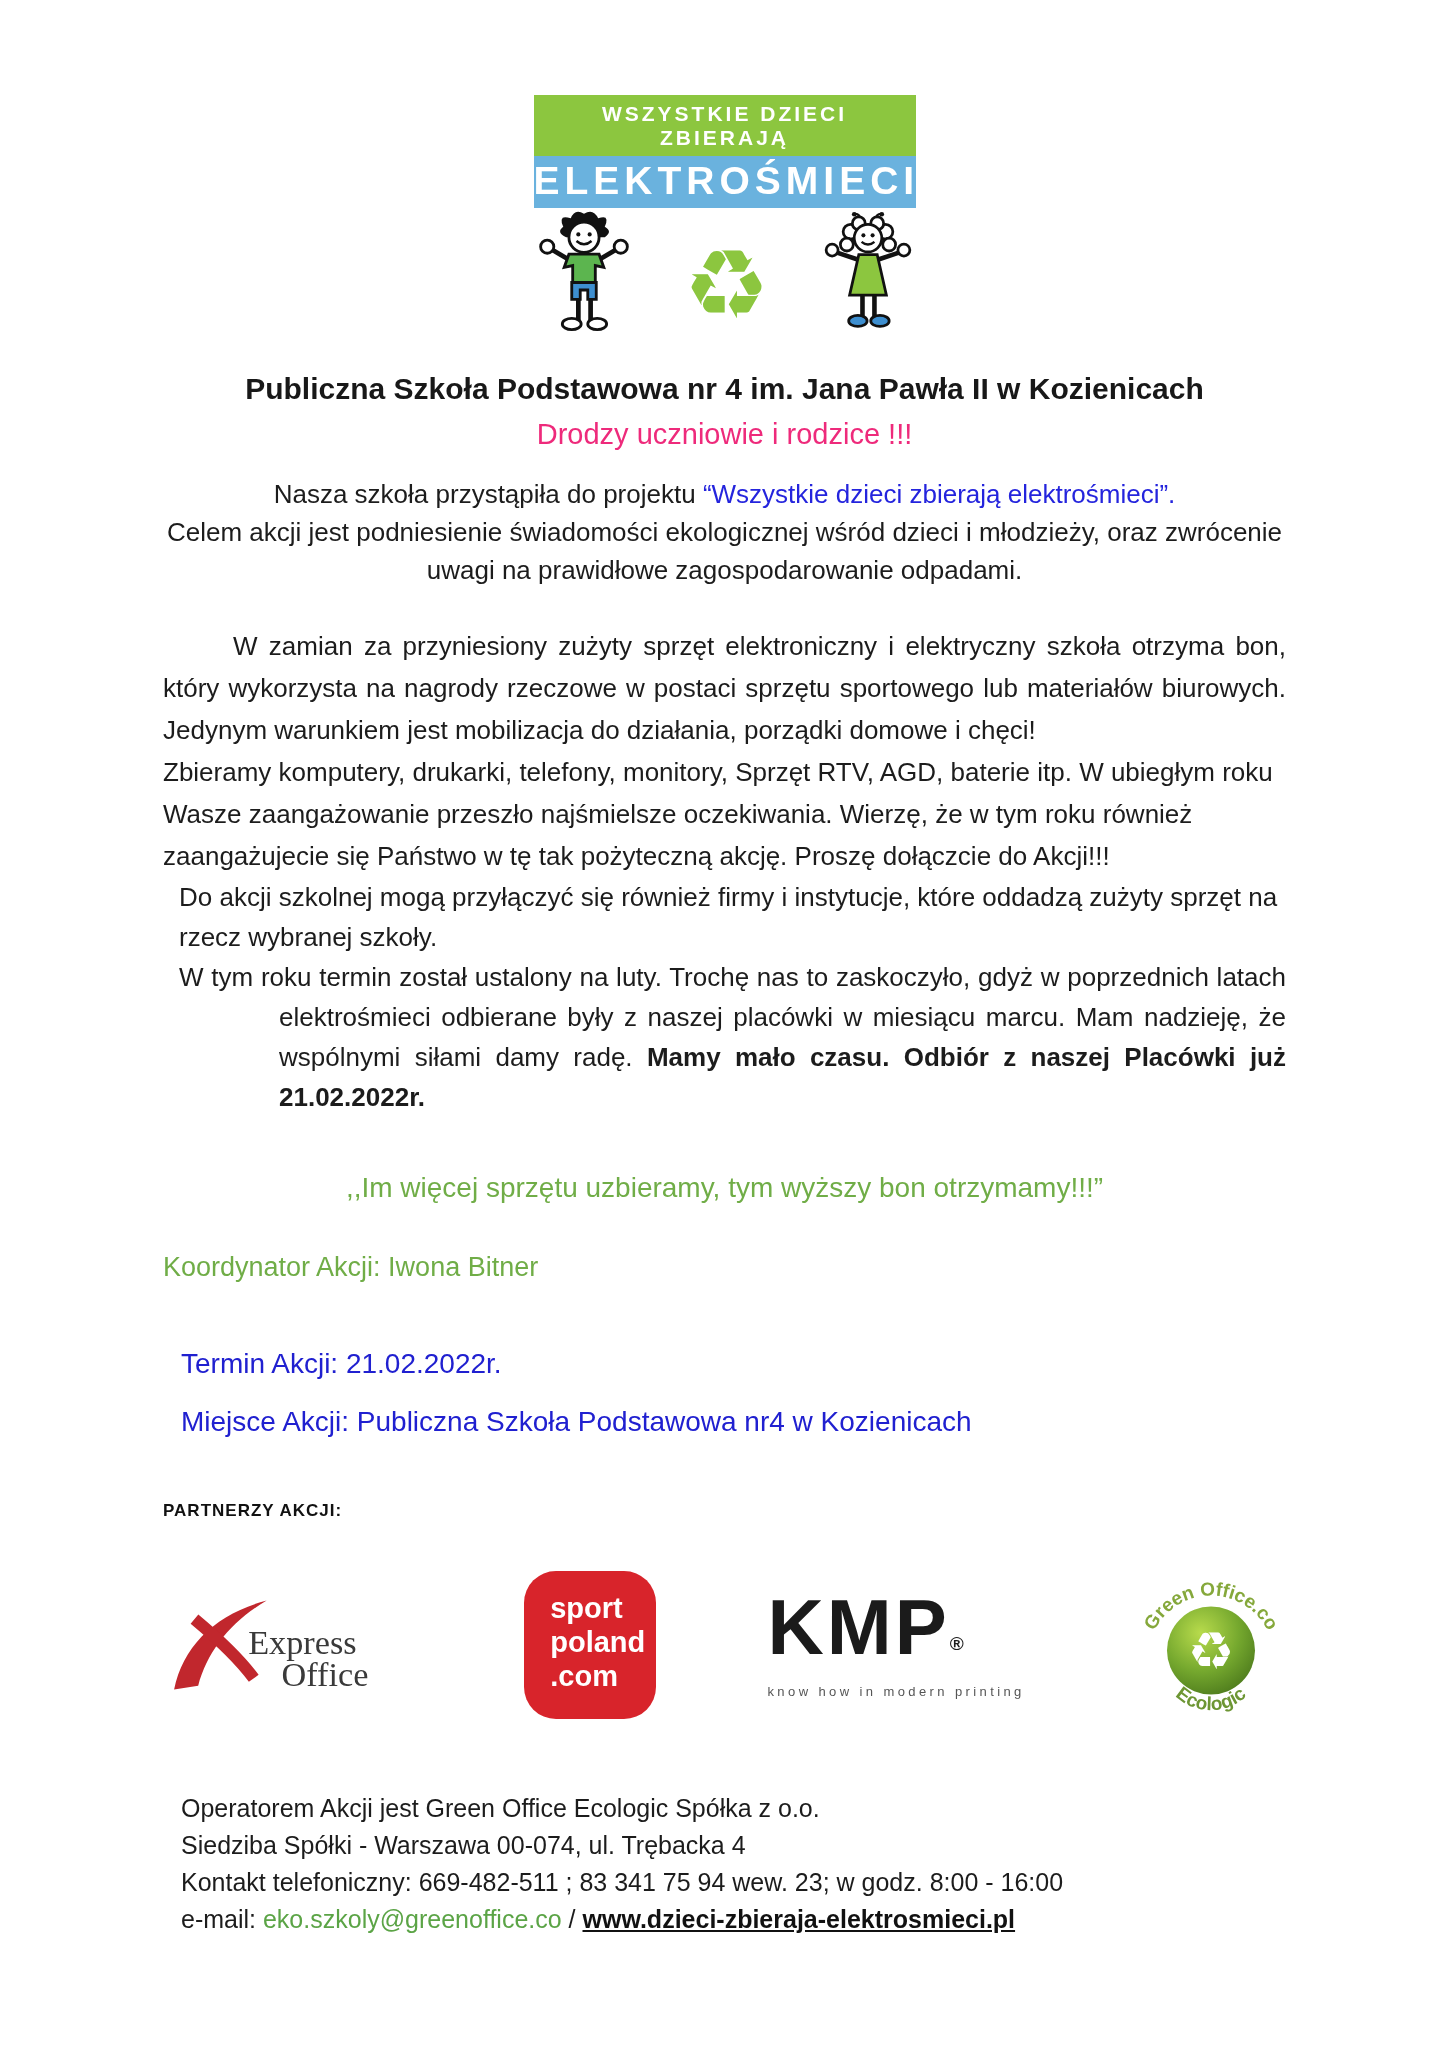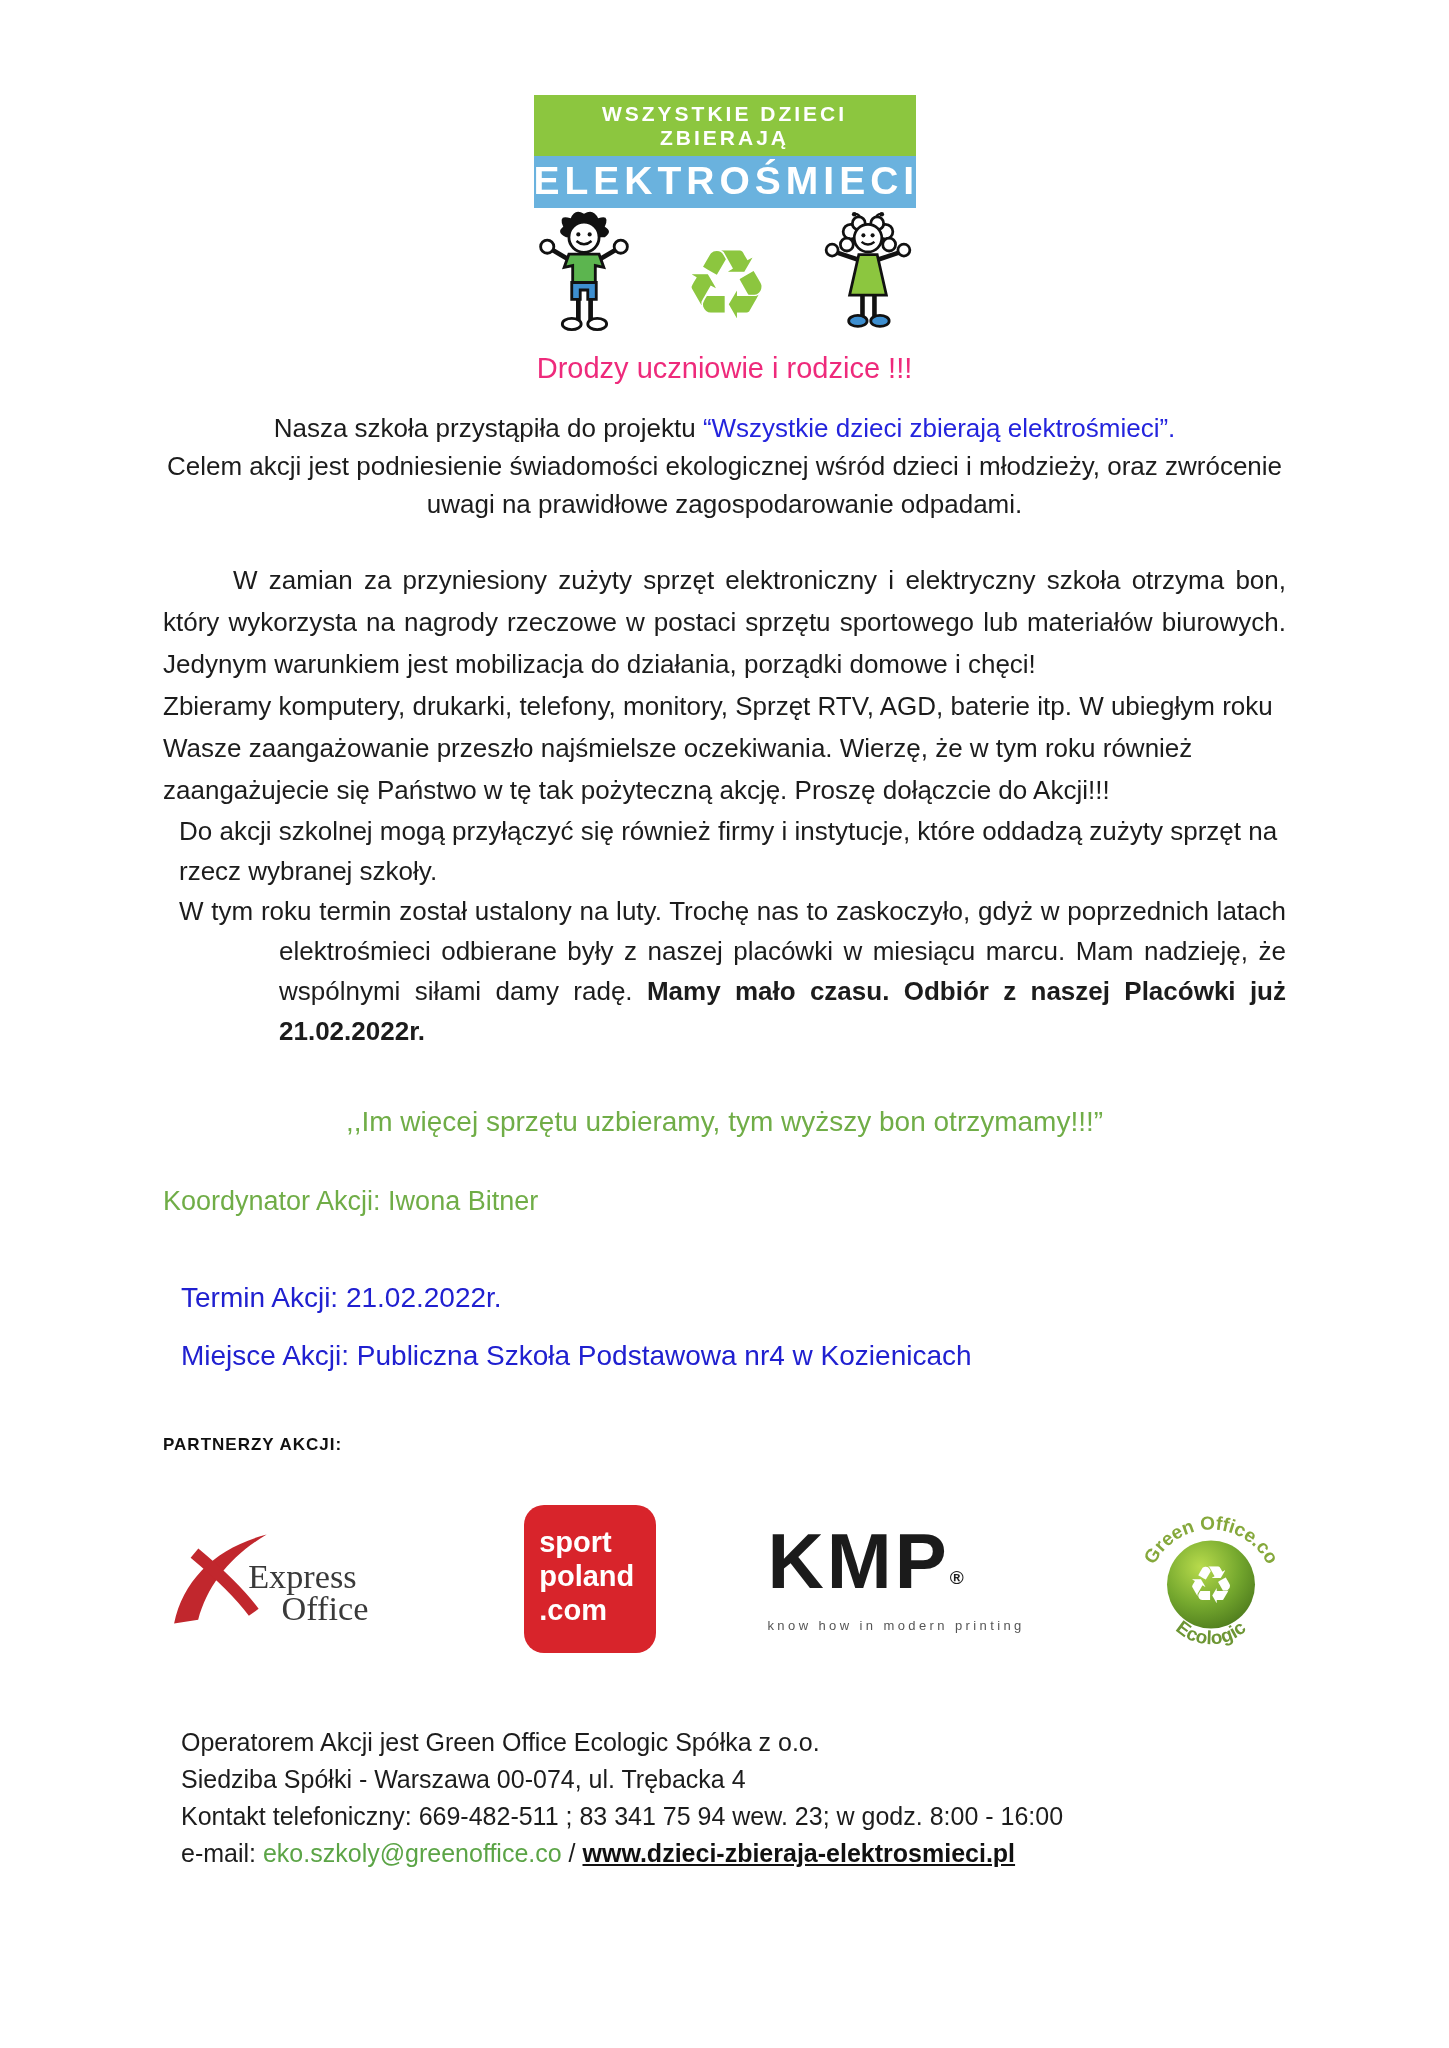--- a/index.html
+++ b/index.html
@@ -27,22 +27,22 @@
   .para-shift { margin-left:16px; line-height:40px; }
   .para-hanging { margin-left:16px; padding-left:100px; text-indent:-100px; text-align:justify; line-height:40px; }
   .para-hanging strong { font-weight:bold; }
   
   .quote { margin-top:55px; text-align:center; font-size:28px; color:#70AD47; }
   .coordinator { margin-top:48px; font-size:27px; color:#70AD47; }
   .details { margin-top:52px; font-size:28px; color:#2020D0; line-height:58px; padding-left:18px; }
   .partners-heading { margin-top:50px; font-size:17px; font-weight:bold; letter-spacing:1px; color:#111; }
   
   .logos { margin-top:34px; height:180px; display:flex; align-items:center; justify-content:space-between; }
-  .sp-logo { width:132px; height:148px; background:#D8242B; border-radius:20px; box-sizing:border-box;
-             padding:20px 0 0 15px; color:#fff; font-weight:bold; font-size:29px; line-height:34px; }
+  .sp-logo { width:132px; height:148px; background:#D8242B; border-radius:32px; box-sizing:border-box;
+             padding:20px 0 0 26px; color:#fff; font-weight:bold; font-size:29px; line-height:34px; }
   .kmp { text-align:left; }
   .kmp-word { font-size:78px; font-weight:bold; letter-spacing:3px; color:#1b1b1b; line-height:72px; }
   .kmp-reg { font-size:19px; font-weight:bold; vertical-align:4px; letter-spacing:0; }
   .kmp-tag { margin-top:4px; font-size:13px; letter-spacing:3.4px; color:#555; white-space:nowrap; }
   
   .operator { margin-top:55px; font-size:25px; line-height:37px; padding-left:18px; }
   .email { color:#5BA446; }
   .website { font-weight:bold; text-decoration:underline; color:#111; }
   
   .collect { margin-top:72px; font-size:27px; line-height:45px; color:#2020D0; text-align:justify; }
@@ -97,20 +97,21 @@
         <path d="M44 93 V117" stroke="#111" stroke-width="5"></path>
         <path d="M57 93 V117" stroke="#111" stroke-width="5"></path>
         <ellipse cx="39" cy="121" rx="10" ry="6" fill="#3E8FD0" stroke="#111" stroke-width="3"></ellipse>
         <ellipse cx="63" cy="121" rx="10" ry="6" fill="#3E8FD0" stroke="#111" stroke-width="3"></ellipse>
       </svg>
     </div>
   </div>
 
   <div class="content">
 
+    <h1 class="title">Publiczna Szkoła Podstawowa nr 4 im. Jana Pawła II w Kozienicach</h1>
     <div class="subtitle">Drodzy uczniowie i rodzice !!!</div>
 
     <p class="intro"><span>Nasza szkoła przystąpiła do projektu  </span><span class="blue-project">“Wszystkie dzieci zbierają elektrośmieci”.</span><br>
       <span>Celem akcji jest podniesienie świadomości ekologicznej wśród dzieci i młodzieży, oraz zwrócenie</span><br>
       <span>uwagi na prawidłowe zagospodarowanie odpadami.</span>
     </p>
 
     <p class="para para-indent">W zamian za przyniesiony zużyty sprzęt elektroniczny i elektryczny szkoła otrzyma bon, który wykorzysta na nagrody rzeczowe w postaci sprzętu sportowego lub materiałów biurowych. Jedynym warunkiem jest mobilizacja do działania, porządki domowe i chęci!</p>
     <p class="para">Zbieramy komputery, drukarki, telefony, monitory, Sprzęt RTV, AGD, baterie itp. W ubiegłym roku Wasze zaangażowanie przeszło najśmielsze oczekiwania. Wierzę, że w tym roku również zaangażujecie się Państwo w tę tak pożyteczną akcję. Proszę dołączcie do Akcji!!!</p>
     <p class="para para-shift">Do akcji szkolnej mogą przyłączyć się również firmy i instytucje, które oddadzą zużyty sprzęt na rzecz wybranej szkoły.</p>

